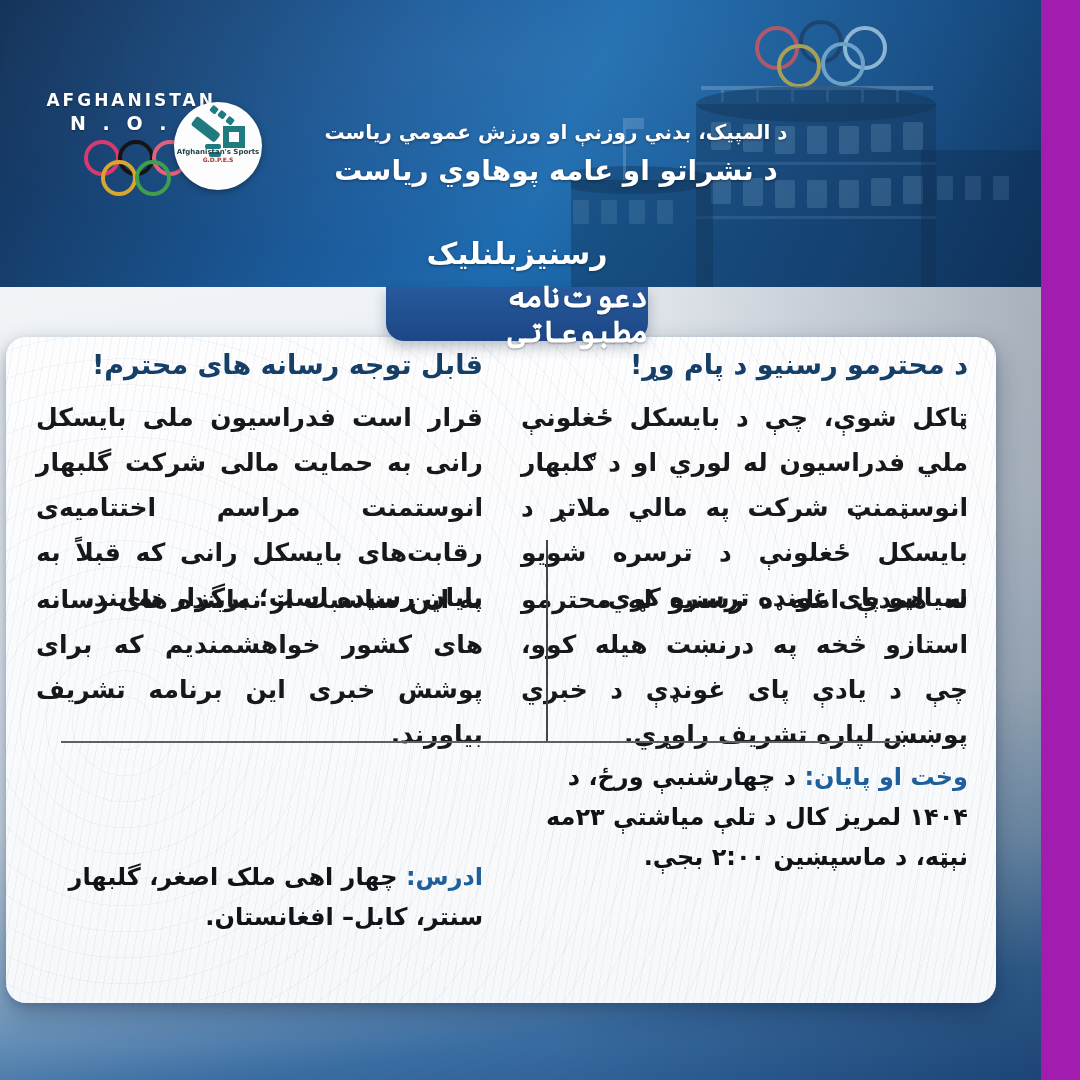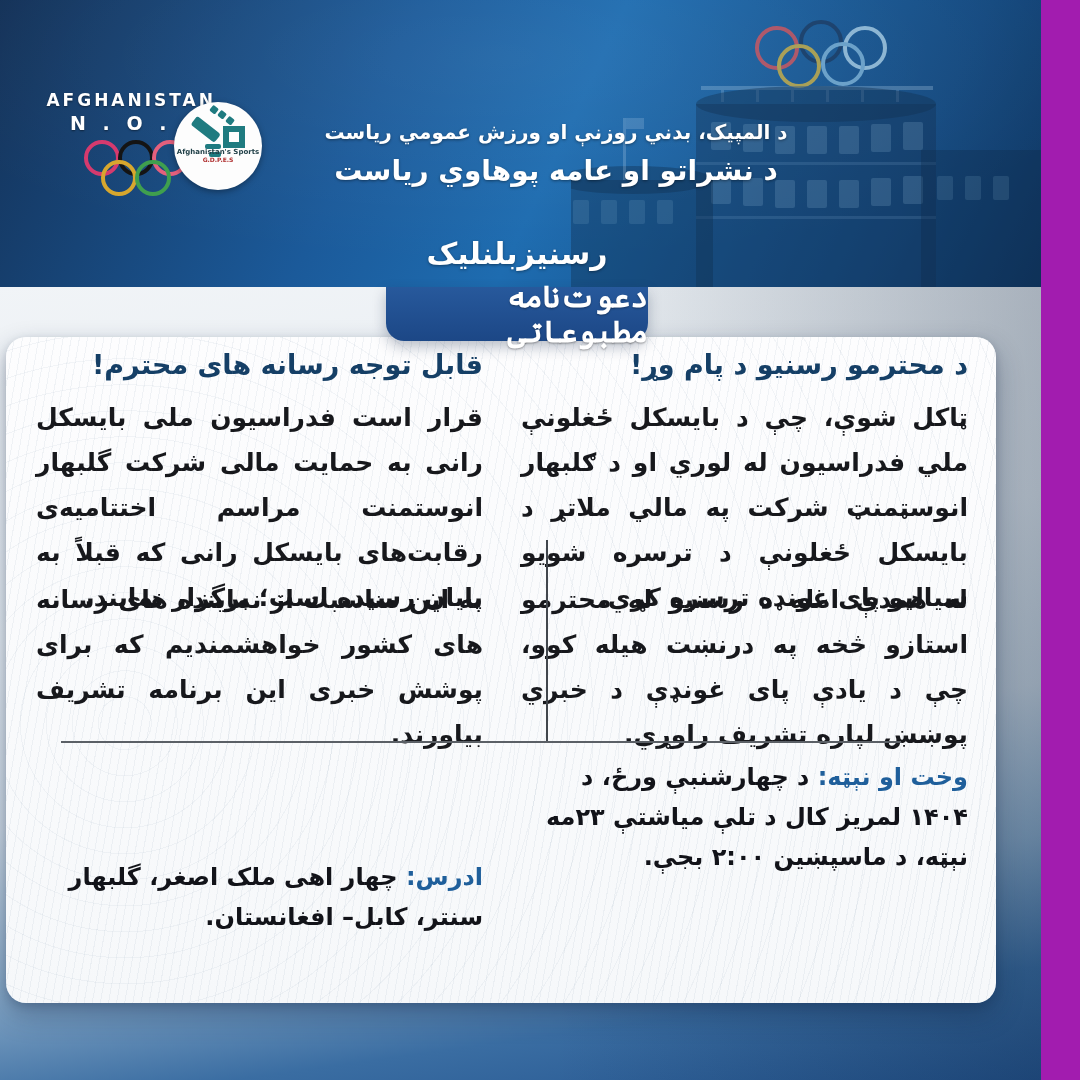--- a/index.html
+++ b/index.html
@@ -207,21 +207,21 @@
     <div class="col col-right">
       <div class="col-heading">د محترمو رسنیو د پام وړ!</div>
       <div class="para p1">ټاکل شوې، چې د بایسکل ځغلونې ملي فدراسیون له لوري او د ګلبهار انوسټمنټ شرکت په مالي ملاتړ د بایسکل ځغلونې د ترسره شویو سیالیو پای غونډه ترسره کړي.</div>
       <div class="para p2">له همدې امله د رسنیو له محترمو استازو څخه په درنښت هیله کوو، چې د یادې پای غونډې د خبري پوښښ لپاره تشریف راوړي.</div>
     </div>
 
     <div class="vdiv"></div>
     <div class="hdiv"></div>
 
     <div class="det det-r det-row1">
-      <span class="label">وخت او نېټه:</span><span> د چهارشنبې ورځ، د ۱۴۰۴ لمریز کال د تلې میاشتې ۲۳مه نېټه، د ماسپښین ۲:۰۰ بجې.</span>
+      <span class="label">وخت او پایان:</span><span> د چهارشنبې ورځ، د ۱۴۰۴ لمریز کال د تلې میاشتې ۲۳مه نېټه، د ماسپښین ۲:۰۰ بجې.</span>
     </div>
 
     <div class="det det-l det-row2">
       <span class="label">ادرس:</span><span> چهار اهی ملک اصغر، گلبهار سنتر، کابل– افغانستان.</span>
     </div>
 
   </div>
 </div>
 
 </body></html>

